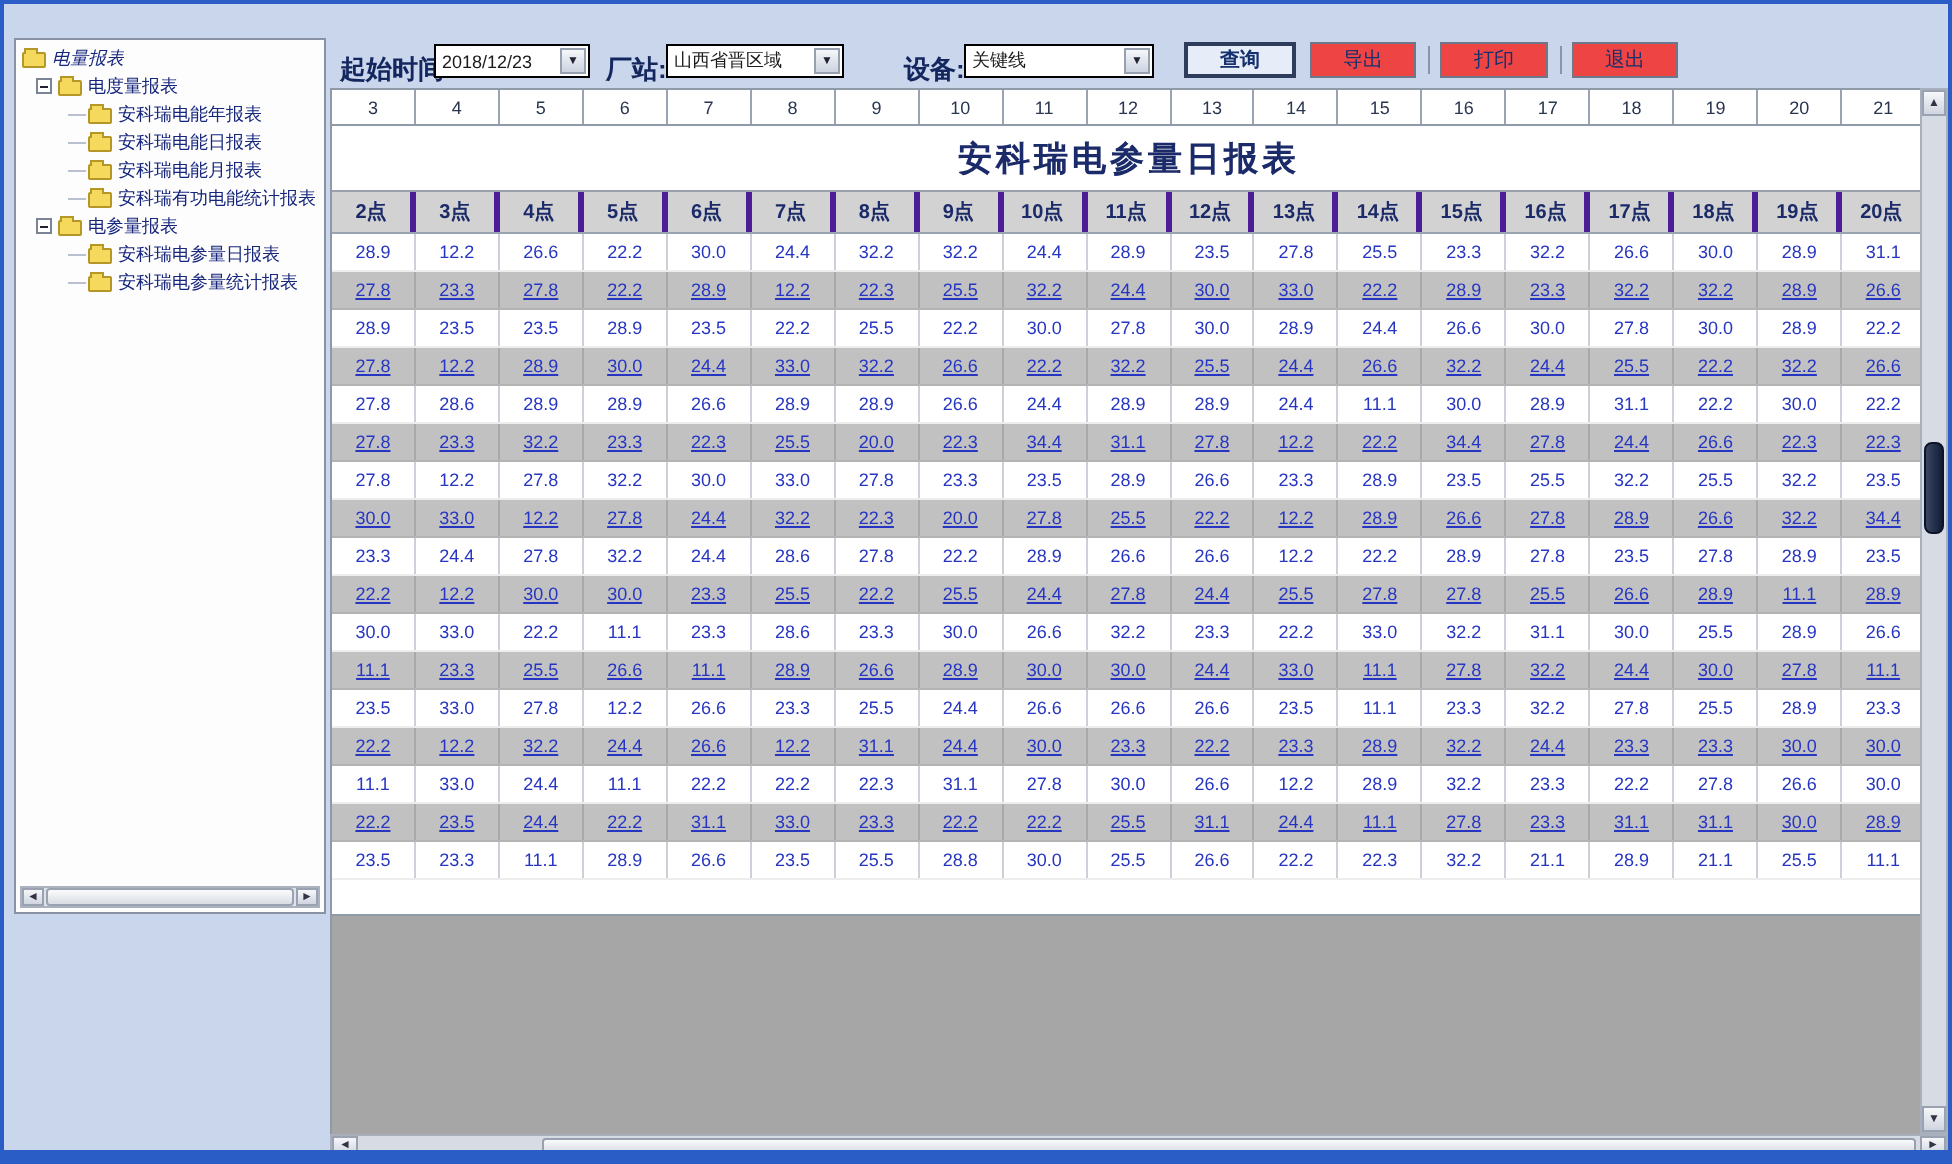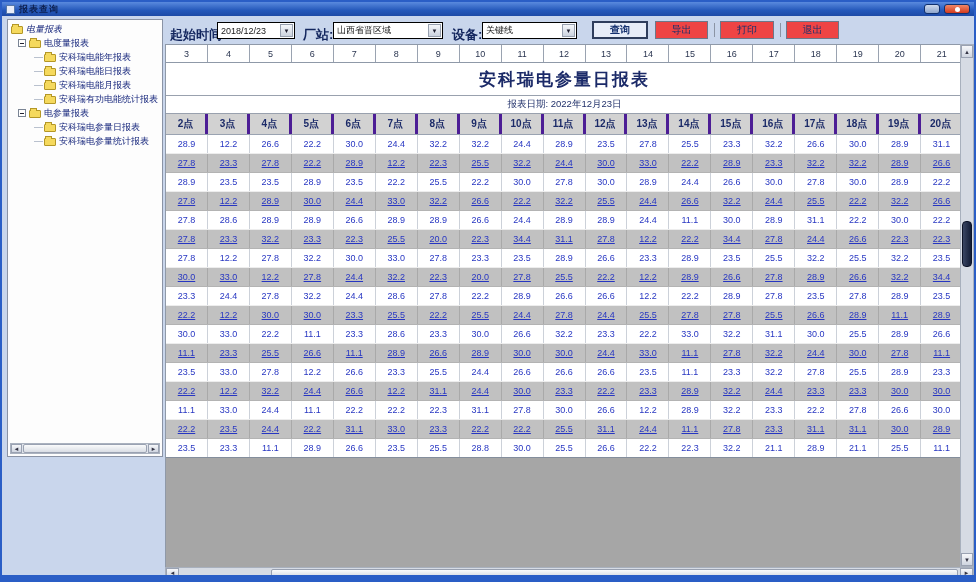--- a/index.html
+++ b/index.html
@@ -90,29 +90,20 @@
               font-size:6px; color:#334; display:flex; align-items:center; justify-content:center; flex:none; }
   .hs-track { flex:1; position:relative; }
   .hs-thumb { position:absolute; left:92px; right:2px; top:1px; bottom:1px;
               background:linear-gradient(#fafbfc,#d9dde4); border:1px solid #98a0b0; border-radius:2px; }
 </style>
 </head>
 <body>
 
 <div class="window">
 
-  <div class="titlebar">
-    <span class="title-icon"></span>
-    <span class="title-text">报表查询</span>
-    <span class="tb-spacer"></span>
-    <span class="tb-btn tb-max"></span>
-    <span class="tb-btn tb-close">
-        <span class="dot"></span>
-      </span>
-  </div>
 
   <div class="tree-panel">
     <div>
         <div class="t-row lv0">
           <span class="folder"></span>
           <span class="t-label">电量报表</span>
         </div>
         <div class="t-row lv1">
           <span class="ebox"></span>
           <span class="folder"></span>
@@ -160,21 +151,21 @@
       <span class="mini-arrow">►</span>
     </div>
   </div>
 
   <span class="tb-label" style="left:168px">起始时间:</span>
   <div class="combo" style="left:215px; width:78px">
     <span>2018/12/23</span>
     <span class="arrow">▼</span>
   </div>
   <span class="tb-label" style="left:301px">厂站:</span>
-  <div class="combo" style="left:331px; width:110px">
+  <div class="combo" style="left:331px; width:89px">
     <span>山西省晋区域</span>
     <span class="arrow">▼</span>
   </div>
   <span class="tb-label" style="left:450px">设备:</span>
   <div class="combo" style="left:480px; width:95px">
     <span>关键线</span>
     <span class="arrow">▼</span>
   </div>
   <div class="btn primary" style="left:590px; width:56px">查询</div>
   <div class="btn" style="left:653px; width:53px">导出</div>
@@ -199,21 +190,20 @@
         <div class="num-cell">14</div>
         <div class="num-cell">15</div>
         <div class="num-cell">16</div>
         <div class="num-cell">17</div>
         <div class="num-cell">18</div>
         <div class="num-cell">19</div>
         <div class="num-cell">20</div>
         <div class="num-cell">21</div>
       </div>
     <div class="title-band">安科瑞电参量日报表</div>
-    <div class="date-band">报表日期: 2022年12月23日</div>
     <div class="hdr-row" id="hdr-row">
         <div class="hdr-cell">2点</div>
         <div class="hdr-cell">3点</div>
         <div class="hdr-cell">4点</div>
         <div class="hdr-cell">5点</div>
         <div class="hdr-cell">6点</div>
         <div class="hdr-cell">7点</div>
         <div class="hdr-cell">8点</div>
         <div class="hdr-cell">9点</div>
         <div class="hdr-cell">10点</div>

